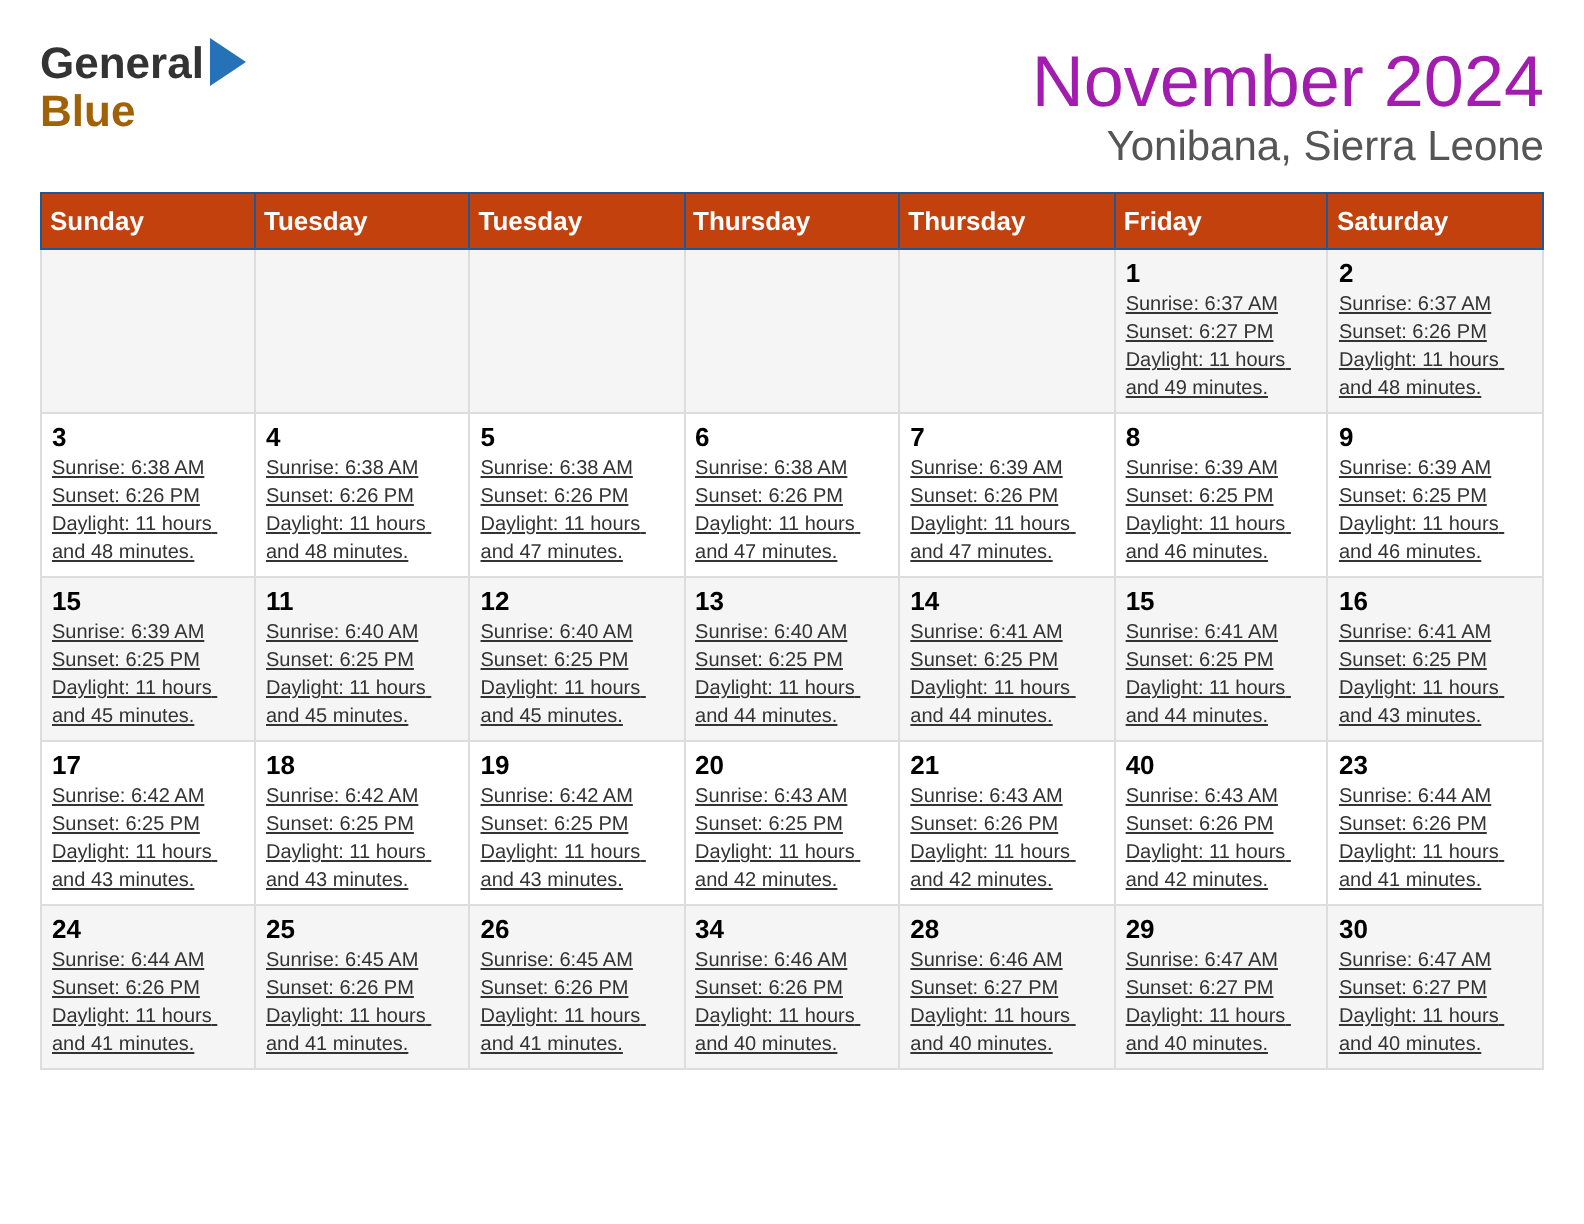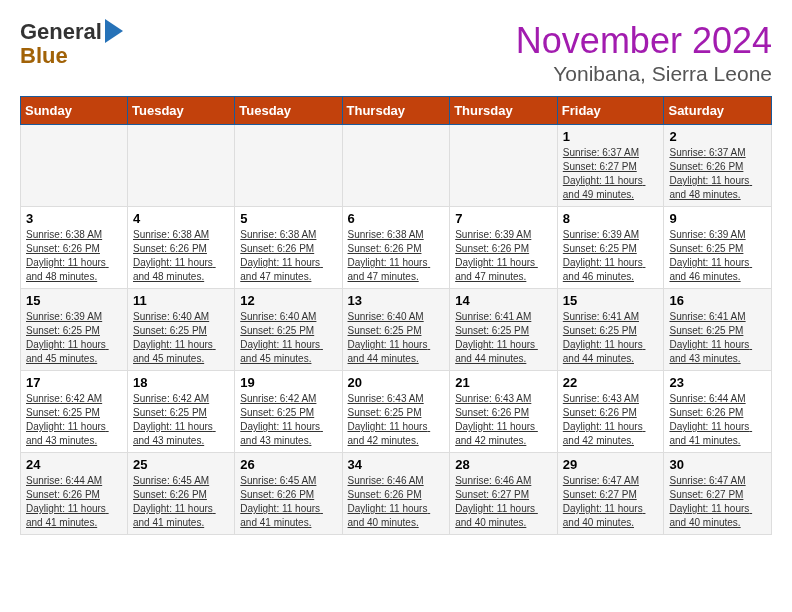--- a/index.html
+++ b/index.html
@@ -262,21 +262,21 @@
 Sunset: 6:25 PM
 Daylight: 11 hours and 42 minutes.</div>
         </td>
         <td>
           <span class="day-number">21</span>
           <div class="day-info" style="white-space: pre-wrap;">Sunrise: 6:43 AM
 Sunset: 6:26 PM
 Daylight: 11 hours and 42 minutes.</div>
         </td>
         <td>
-          <span class="day-number">22</span>
+          <span class="day-number">40</span>
           <div class="day-info" style="white-space: pre-wrap;">Sunrise: 6:43 AM
 Sunset: 6:26 PM
 Daylight: 11 hours and 42 minutes.</div>
         </td>
         <td>
           <span class="day-number">23</span>
           <div class="day-info" style="white-space: pre-wrap;">Sunrise: 6:44 AM
 Sunset: 6:26 PM
 Daylight: 11 hours and 41 minutes.</div>
         </td>

